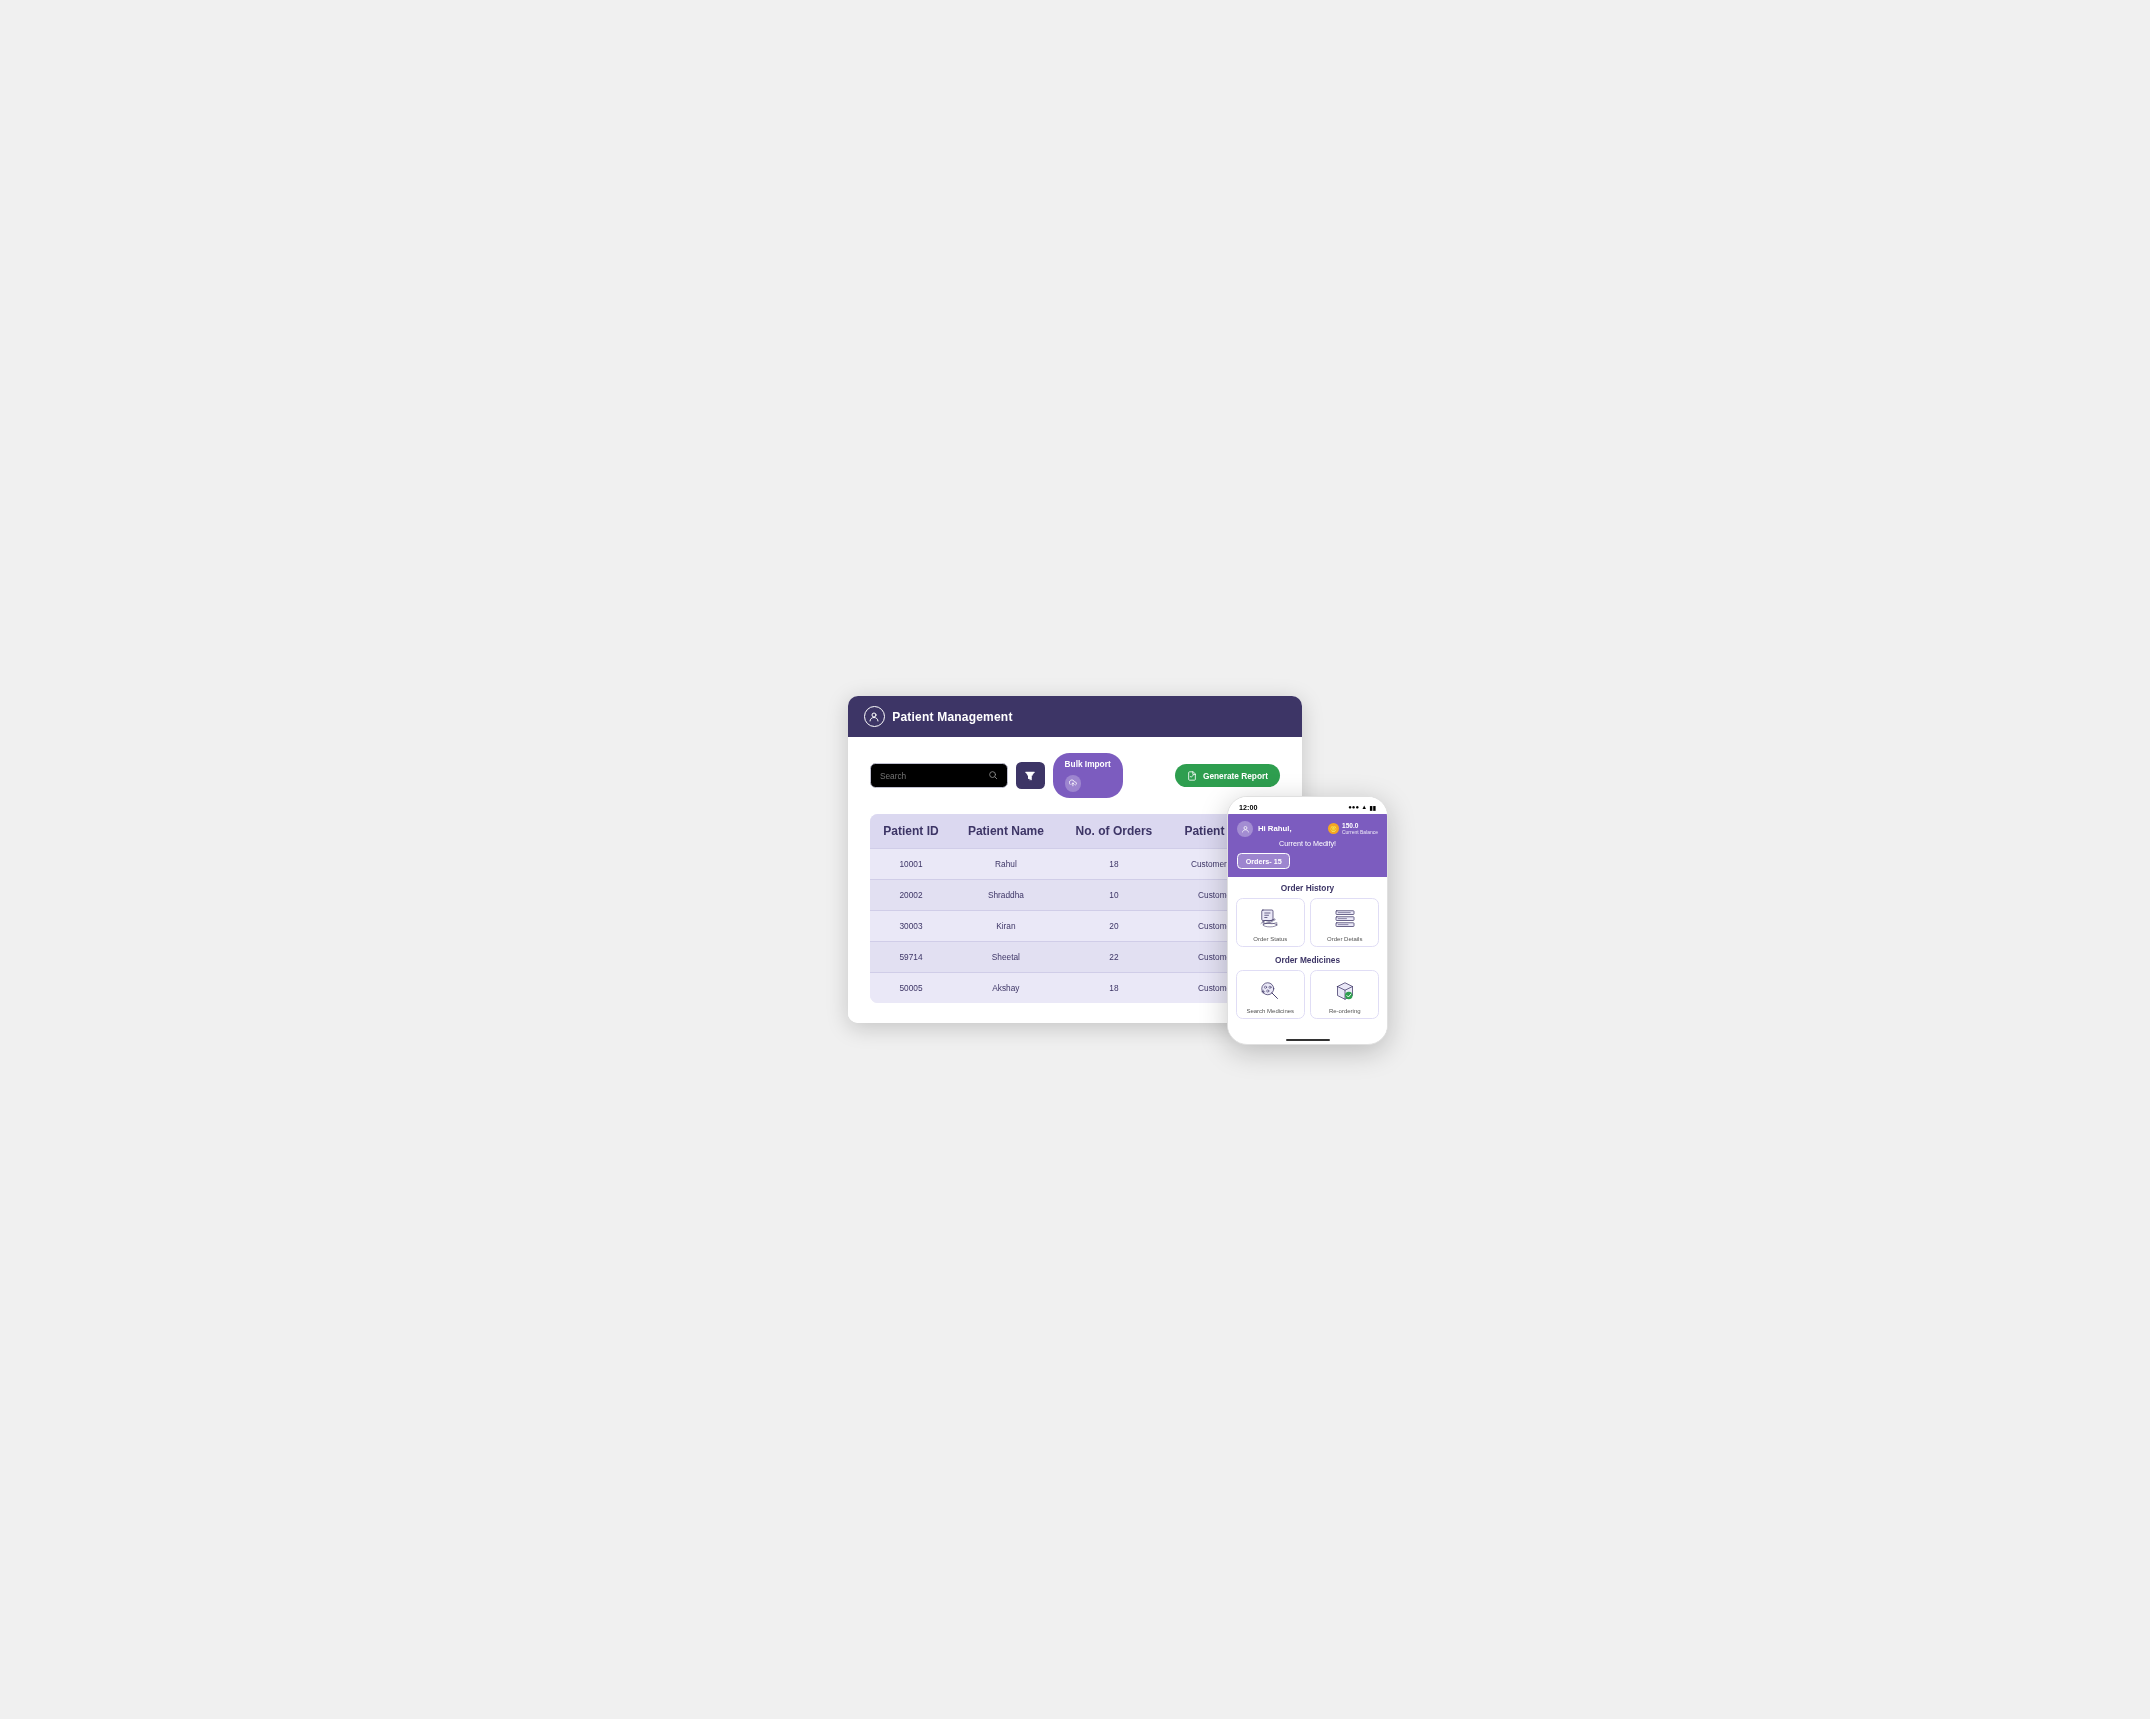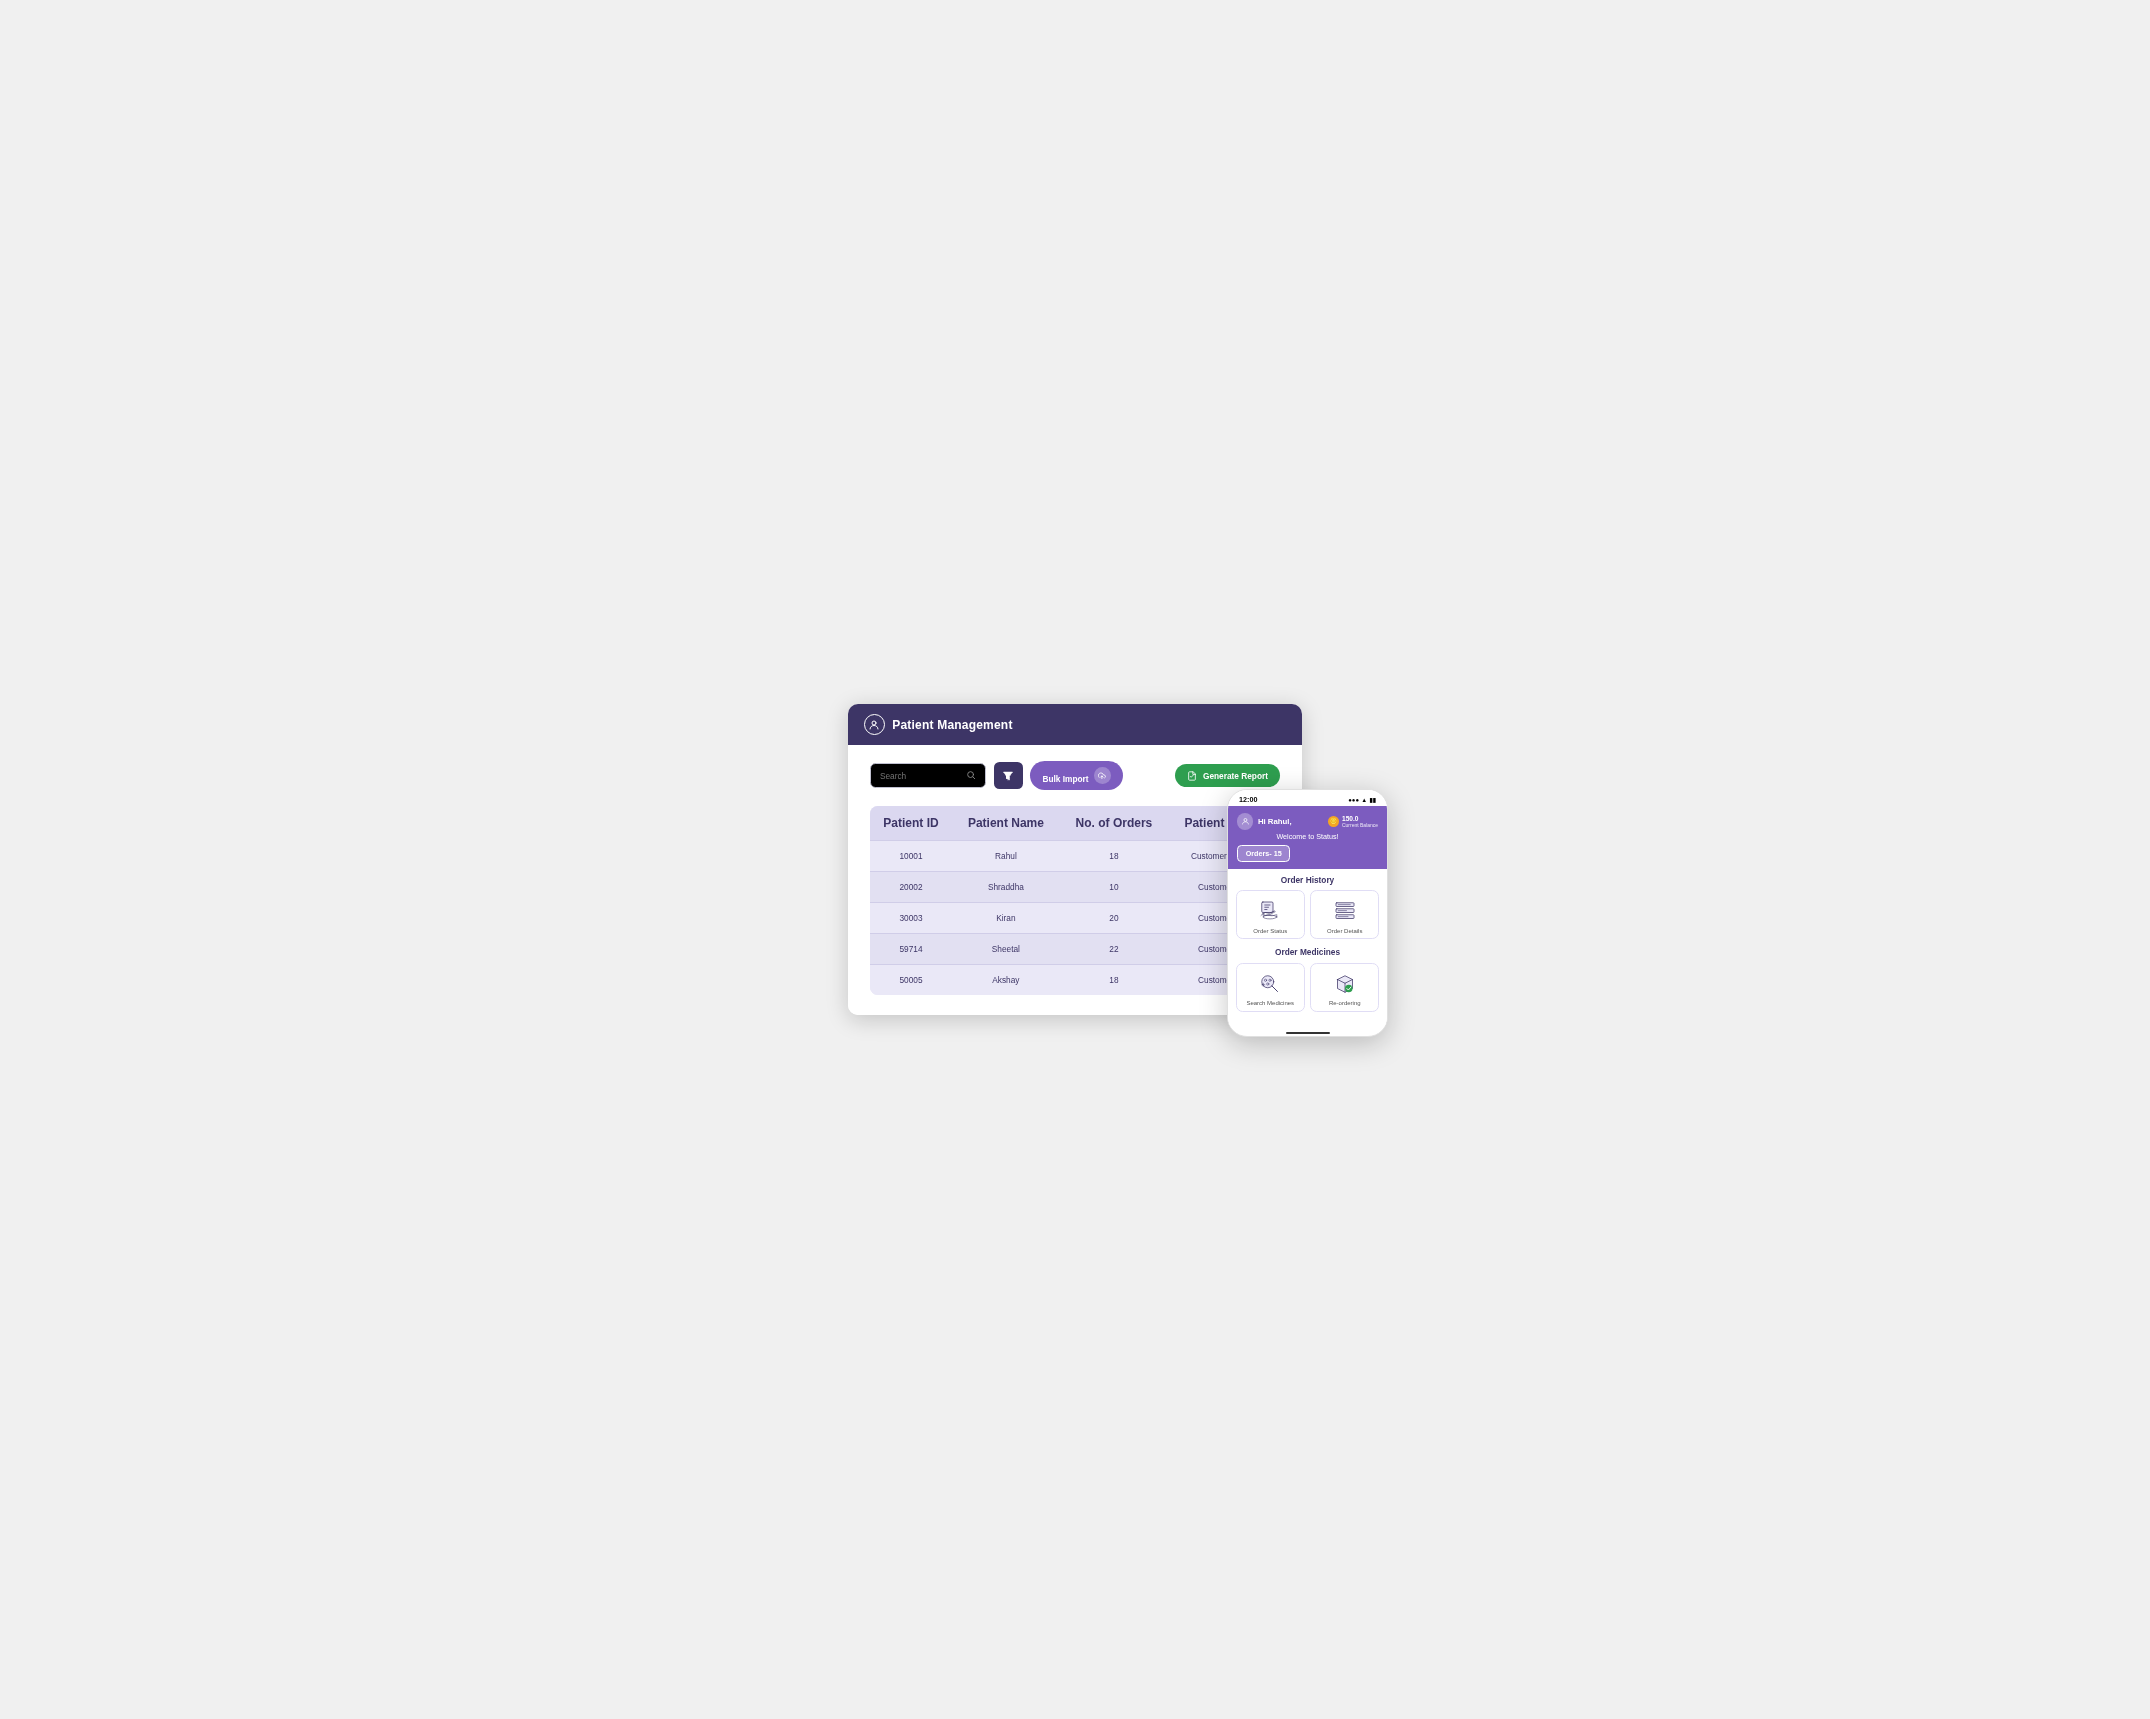--- a/index.html
+++ b/index.html
@@ -105,24 +105,25 @@
 
     .bulk-import-btn {
       background: #7c5cbf;
       border: none;
       border-radius: 16.6px;
       padding: 6.6px 12px;
       color: #fff;
       font-size: 8.3px;
       font-weight: 600;
       display: flex;
-      align-items: flex-end;
+      align-items: flex-start;
       gap: 5.5px;
       cursor: pointer;
       white-space: nowrap;
+      flex-direction: column;
     }
 
     .upload-icon-circle {
       width: 16.6px;
       height: 16.6px;
       background: rgba(255,255,255,0.25);
       border-radius: 50%;
       display: flex;
       align-items: center;
       justify-content: center;
@@ -463,21 +464,21 @@
             <span class="phone-hi">Hi Rahul,</span>
           </div>
           <div class="phone-balance">
             <div class="coin-icon">🪙</div>
             <div>
               <div style="font-weight:700;font-size:6.6px;">150.0</div>
               <div style="font-size:5px;opacity:0.85;">Current Balance</div>
             </div>
           </div>
         </div>
-        <div class="phone-welcome">Welcome to Status!</div>
+        <div class="phone-welcome">Current to Medify!</div>
         <div>
           <span class="orders-badge">Orders- 15</span>
         </div>
       </div>
 
       <div class="phone-body">
 
         <div class="phone-section-title">Order History</div>
         <div class="phone-grid">
           <div class="phone-card">

